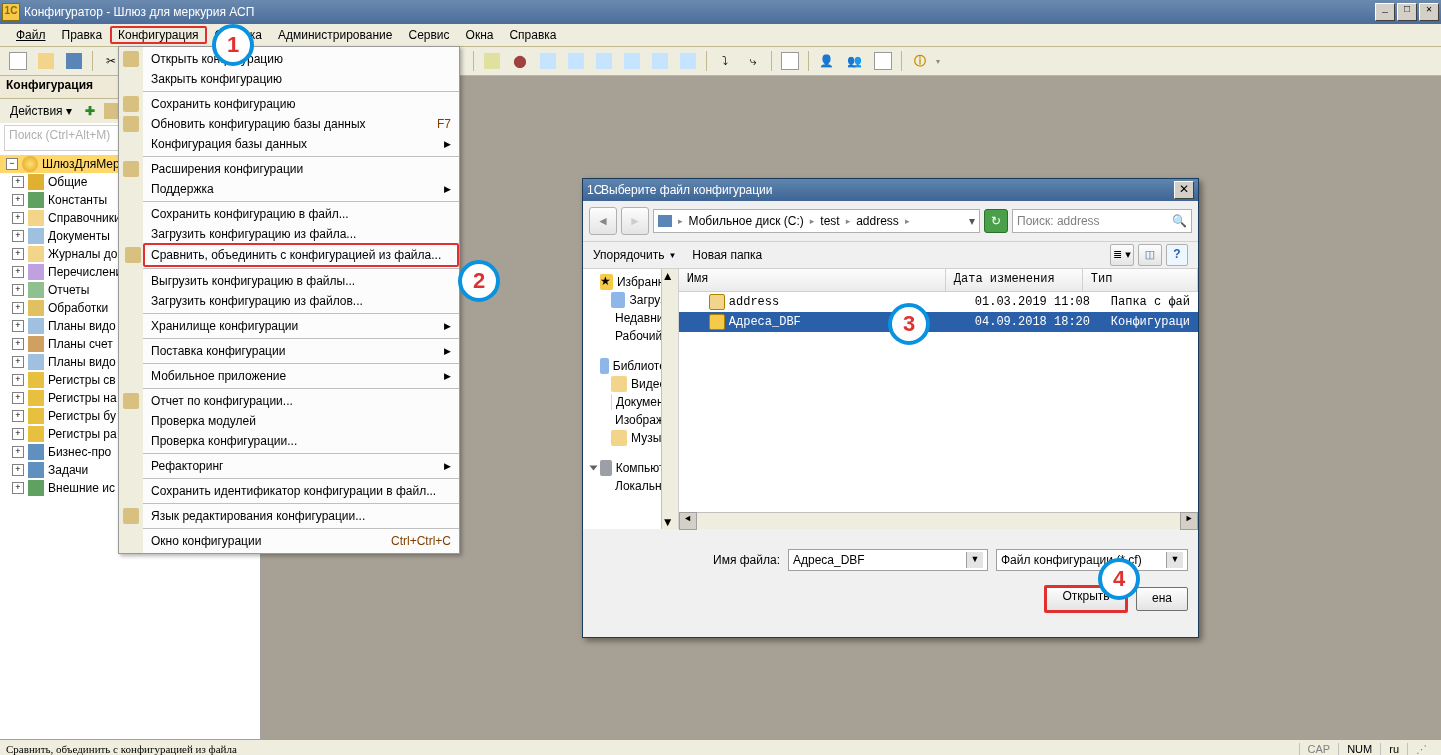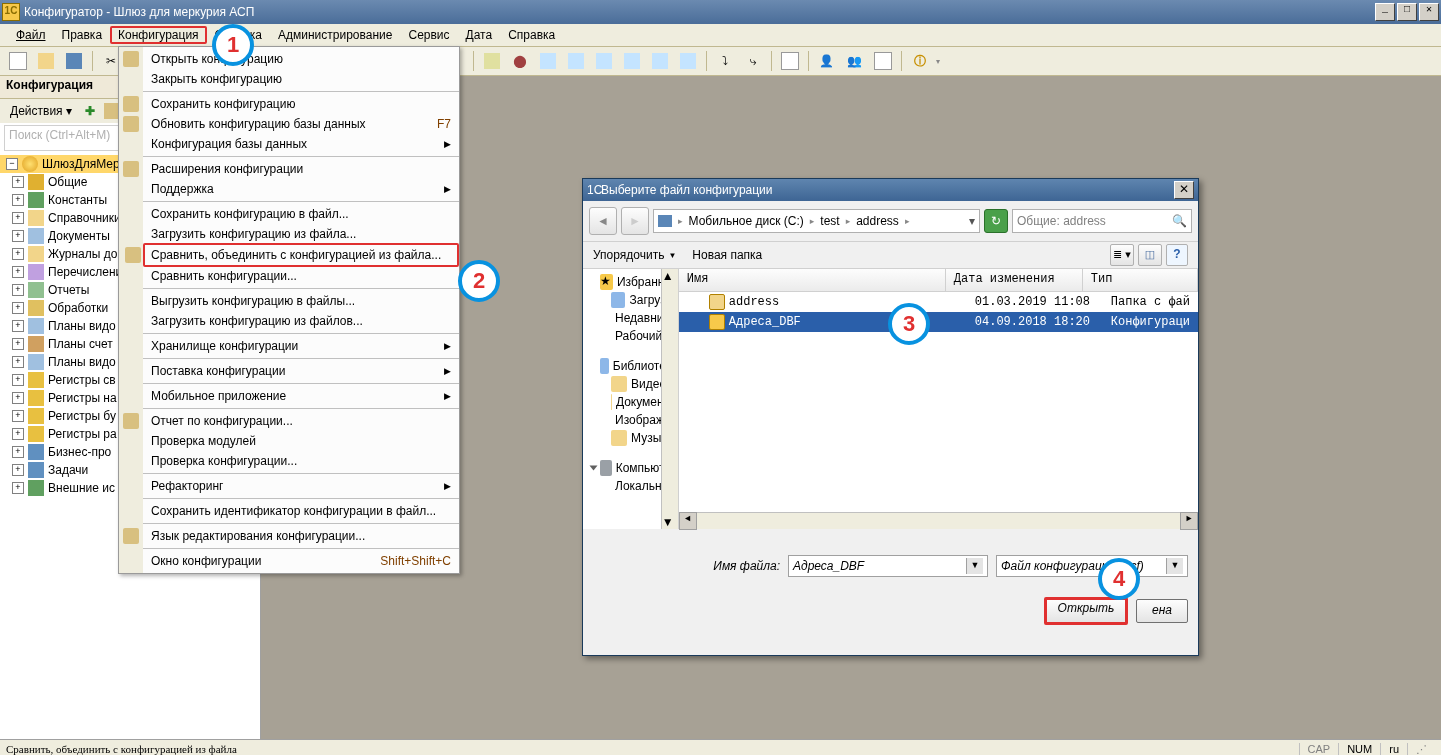--- a/index.html
+++ b/index.html
@@ -105,21 +105,21 @@
   .fcell { padding:0 8px; white-space:nowrap; overflow:hidden; }
   .fcell.name { width:250px; display:flex; align-items:center; gap:4px; padding-left:30px; }
   .fcell.date { width:120px; }
   .fcell.type { flex:1; }
   .row-ico { width:14px; height:14px; border-radius:2px; }
   .scroll-h { height:16px; background:#efedde; border-top:1px solid #c0c0c0; display:flex; align-items:center; }
   .scroll-h .arrow, .scroll-v .arrow { width:16px; height:16px; background:#d4d0c8; border:1px solid #a0a0a0; text-align:center; line-height:12px; font-size:9px; }
   .scroll-h .track { flex:1; }
 
   .dlg-footer { padding:6px 10px 10px; }
-  .ff-row { display:flex; align-items:center; margin:20px 0; gap:8px; justify-content:flex-end;font-style:italic; }
+  .ff-row { display:flex; align-items:center; margin:14px 0; gap:8px; justify-content:flex-end; }
   .ff-label { width:80px; text-align:right; }
   .combo { height:20px; border:1px solid #a0a0a0; background:#fff; display:flex; align-items:center; padding:0 4px; }
   .combo .cval { flex:1; }
   .combo .cbtn { width:16px; height:16px; background:#e4e4e4; border-left:1px solid #a0a0a0; text-align:center; line-height:14px; font-size:9px; }
   .combo.fname { width:190px; }
   .combo.ftype { width:182px; }
   .dlg-btn { width:78px; height:22px; border:1px solid #707070; background:linear-gradient(#fdfdfd,#e4e4e4); text-align:center; line-height:20px; border-radius:2px; }
   .dlg-btn.hl { border:3px solid #e03030; line-height:16px; }
 
   
@@ -140,21 +140,21 @@
   </div>
 </div>
 
 <div class="menubar">
   <div class="menu-item"><span style="text-decoration:underline">Файл</span></div>
   <div class="menu-item"><span>Правка</span></div>
   <div class="menu-item hl"><span>Конфигурация</span></div>
   <div class="menu-item"><span>Отладка</span></div>
   <div class="menu-item"><span>Администрирование</span></div>
   <div class="menu-item"><span>Сервис</span></div>
-  <div class="menu-item"><span>Дата</span></div>
+  <div class="menu-item"><span>Окна</span></div>
   <div class="menu-item"><span>Справка</span></div>
 </div>
 
 <div class="toolbar">
   <div class="tb-btn">
       <span class="ico" style="background:#fff;border:1px solid #999"></span>
     </div>
   <div class="tb-btn">
       <span class="ico" style="background:#f2d58a"></span>
     </div>
@@ -396,23 +396,20 @@
         <div class="dd-sep"></div>
         <div class="dd-item">
           <span>Сохранить конфигурацию в файл...</span>
         </div>
         <div class="dd-item">
           <span>Загрузить конфигурацию из файла...</span>
         </div>
         <div class="dd-item hasicon sel">
           <span>Сравнить, объединить с конфигурацией из файла...</span>
         </div>
-        <div class="dd-item">
-          <span>Сравнить конфигурации...</span>
-        </div>
         <div class="dd-sep"></div>
         <div class="dd-item">
           <span>Выгрузить конфигурацию в файлы...</span>
         </div>
         <div class="dd-item">
           <span>Загрузить конфигурацию из файлов...</span>
         </div>
         <div class="dd-sep"></div>
         <div class="dd-item">
           <span>Хранилище конфигурации</span>
@@ -447,21 +444,21 @@
         <div class="dd-item">
           <span>Сохранить идентификатор конфигурации в файл...</span>
         </div>
         <div class="dd-sep"></div>
         <div class="dd-item hasicon">
           <span>Язык редактирования конфигурации...</span>
         </div>
         <div class="dd-sep"></div>
         <div class="dd-item">
           <span>Окно конфигурации</span>
-          <span class="dd-shortcut">Shift+Shift+C</span>
+          <span class="dd-shortcut">Ctrl+Ctrl+C</span>
         </div>
       </div>
   </div>
 </div>
 
 <div class="dlg">
   <div class="dlg-title">
     <div class="appicon" style="width:14px;height:14px">1C</div>
     <div class="t">Выберите файл конфигурации</div>
     <div class="x">✕</div>
@@ -476,21 +473,21 @@
       <span class="crumb">Мобильное диск (C:)</span>
       <span class="crumb-sep">▸</span>
       <span class="crumb">test</span>
       <span class="crumb-sep">▸</span>
       <span class="crumb">address</span>
       <span class="crumb-sep">▸</span>
       <span style="margin-left:auto;color:#555">▾</span>
     </div>
     <div class="navbtn small refresh">↻</div>
     <div class="searchbox">
-      <span>Общие: address</span>
+      <span>Поиск: address</span>
       <span class="mag">🔍</span>
     </div>
   </div>
 
   <div class="dlg-toolbar">
     <div class="dlg-tool">
         <span>Упорядочить</span>
         <span style="font-size:8px">▼</span>
       </div>
     <div class="dlg-tool">

